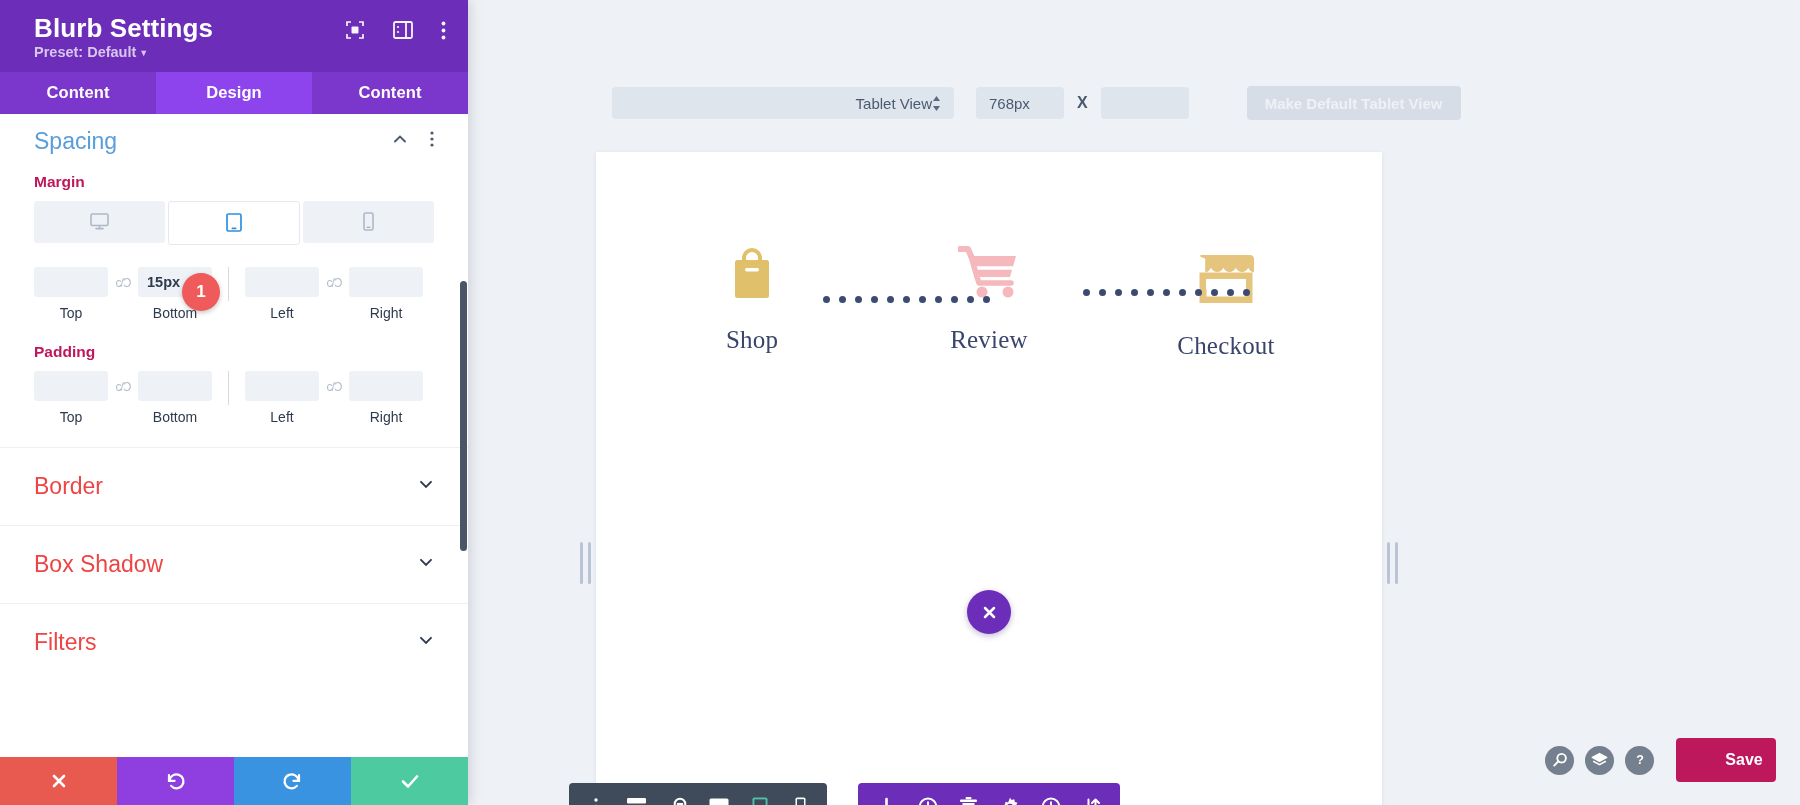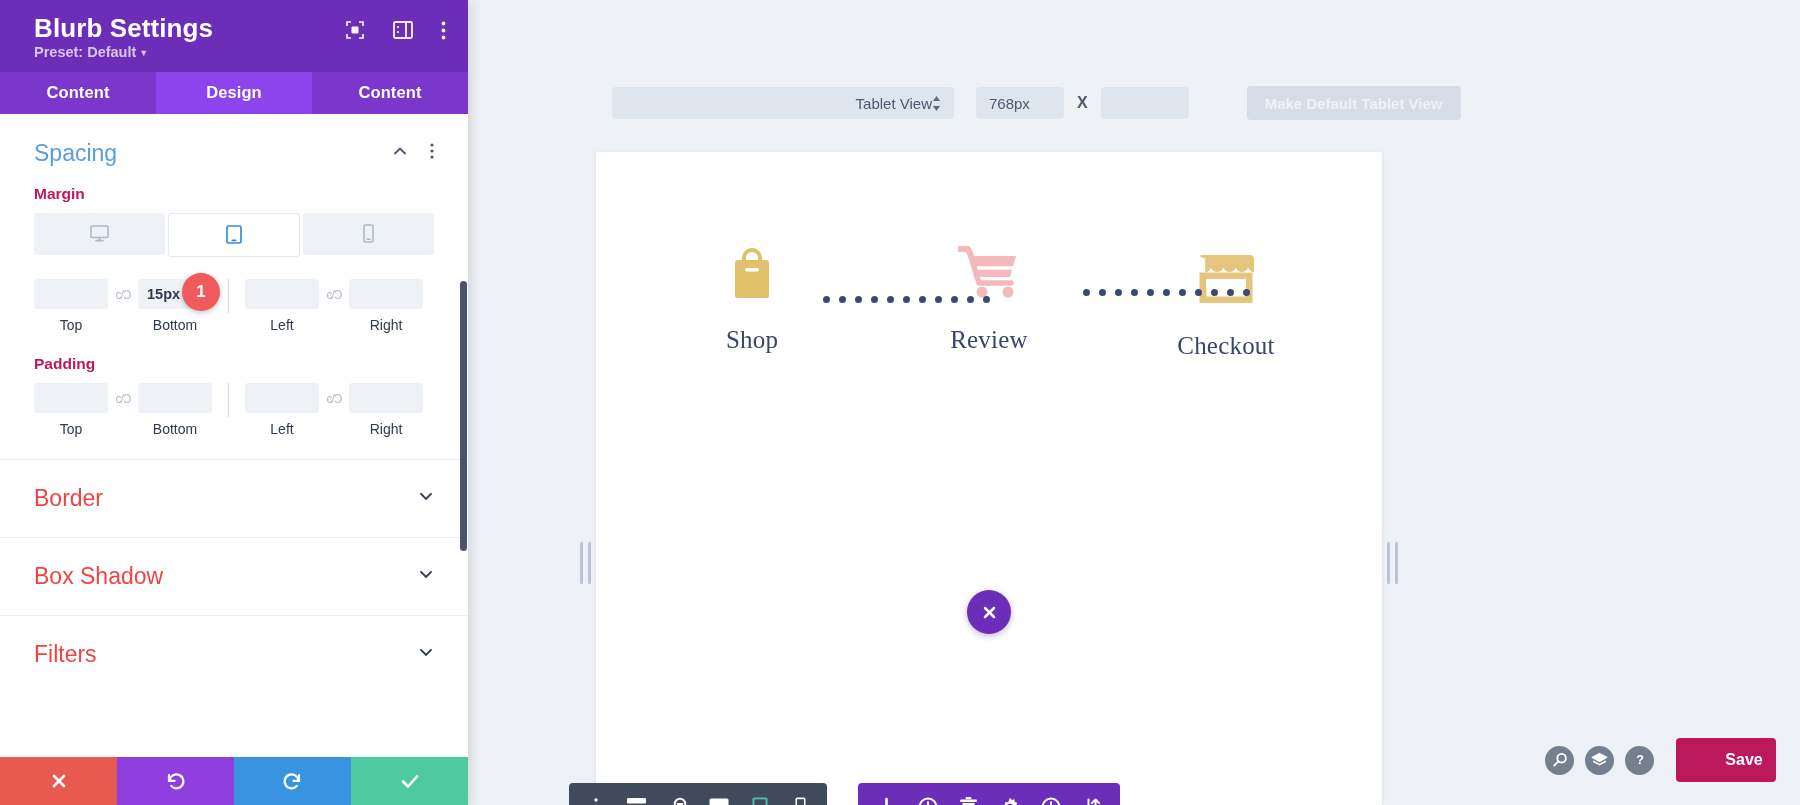--- a/index.html
+++ b/index.html
@@ -36,21 +36,21 @@
     flex:1;display:flex;align-items:center;justify-content:center;
     color:#fff;font-size:16.5px;font-weight:600;cursor:pointer;letter-spacing:.1px;
   }
   .tab.active{background:#8d44ec;}
   .panel-body{
     flex:1;overflow:hidden;position:relative;background:#fff;
   }
   .section-spacing{padding:0 34px;position:relative;}
   .sec-head{
     display:flex;align-items:center;justify-content:space-between;
-    padding:26px 0 4px 0;
+    padding:14px 0 4px 0;
   }
   .sec-title{color:#5a9ddb;font-size:23px;font-weight:400;}
   .sec-tools{display:flex;align-items:center;gap:22px;}
   .chev-up{width:16px;height:16px;}
   .badge-1{
     position:absolute;left:182px;top:159px;width:38px;height:38px;border-radius:50%;
     background:#ef5a5a;color:#fff;font-size:17px;font-weight:bold;
     display:flex;align-items:center;justify-content:center;
     box-shadow:0 2px 5px rgba(0,0,0,.22);z-index:5;
   }

